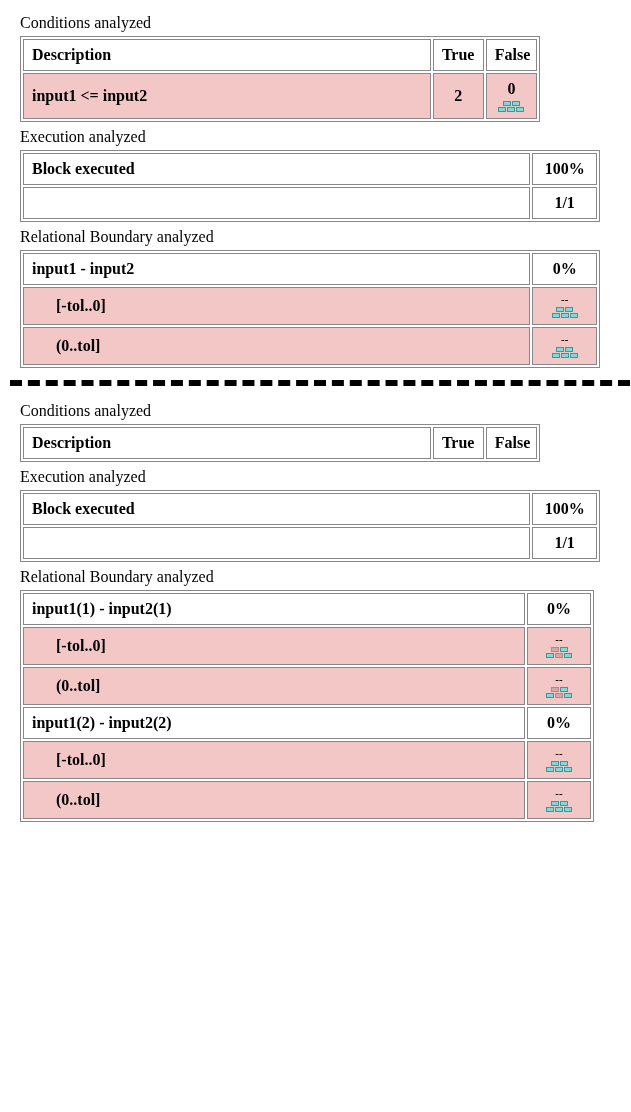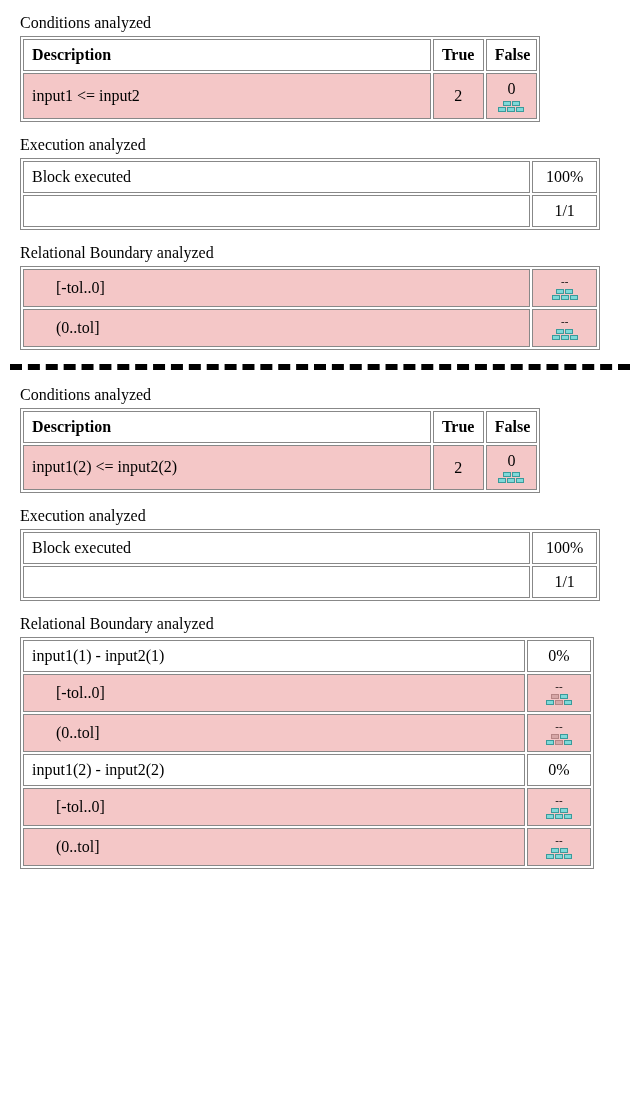--- a/index.html
+++ b/index.html
@@ -14,30 +14,31 @@
   }
   .section-title {
     font-weight: normal;
     margin: 4px 0 4px 0;
   }
   table.tbl {
     border-collapse: separate;
     border-spacing: 2px;
     border: 1px solid #888;
     background: #fff;
-    margin-bottom: 14px;
+    margin-bottom: 6px;
     table-layout: fixed;
   }
   table.tbl th, table.tbl td {
     border: 1px solid #888;
     padding: 6px 8px;
     vertical-align: middle;
     text-align: left;
     background: #fff;
     box-sizing: border-box;
+    font-weight: bold;
   }
   table.tbl th {
     font-weight: bold;
   }
   .pink {
     background: #f4c7c7 !important;
   }
   .indent {
     padding-left: 32px !important;
   }
@@ -146,20 +147,24 @@
   <tr>
     <td class="desc-wide">&nbsp;</td>
     <td class="pct-col">1/1</td>
   </tr>
 </tbody>
   </table>
 
 <div class="section-title">Relational Boundary analyzed</div>
 <table class="tbl" style="width:580px">
   <tbody>
+      <tr>
+    <td class="desc-wide">input1 - input2</td>
+    <td class="pct-col">0%</td>
+  </tr>
   <tr>
     <td class="pink indent desc-wide">[-tol..0]</td>
     <td class="pink pct-col">
       <div class="cell-stack">
         <span class="dash-line">--</span>
         <span class="bricks">
           <span class="bricks-row">
                 <span class="brick"></span>
                 <span class="brick"></span>
               </span>
@@ -197,44 +202,20 @@
 <hr class="divider">
 
 <div class="section-title">Conditions analyzed</div>
 <table class="tbl" style="width:520px">
   <tbody>
       <tr>
     <th class="desc-narrow">Description</th>
     <th class="num-col">True</th>
     <th class="num-col">False</th>
   </tr>
-  <tr>
-    <td class="pink desc-narrow">input1(2) &lt;= input2(2)</td>
-    <td class="pink num-col">
-      <div class="cell-stack">
-        <span>2</span>
-      </div>
-    </td>
-    <td class="pink num-col">
-      <div class="cell-stack">
-        <span>0</span>
-        <span class="bricks">
-          <span class="bricks-row">
-                <span class="brick"></span>
-                <span class="brick"></span>
-              </span>
-          <span class="bricks-row">
-                <span class="brick"></span>
-                <span class="brick"></span>
-                <span class="brick"></span>
-              </span>
-        </span>
-      </div>
-    </td>
-  </tr>
 </tbody>
   </table>
 
 <div class="section-title">Execution analyzed</div>
 <table class="tbl" style="width:580px">
   <tbody>
       <tr>
     <td class="desc-wide">Block executed</td>
     <td class="pct-col">100%</td>
   </tr>

